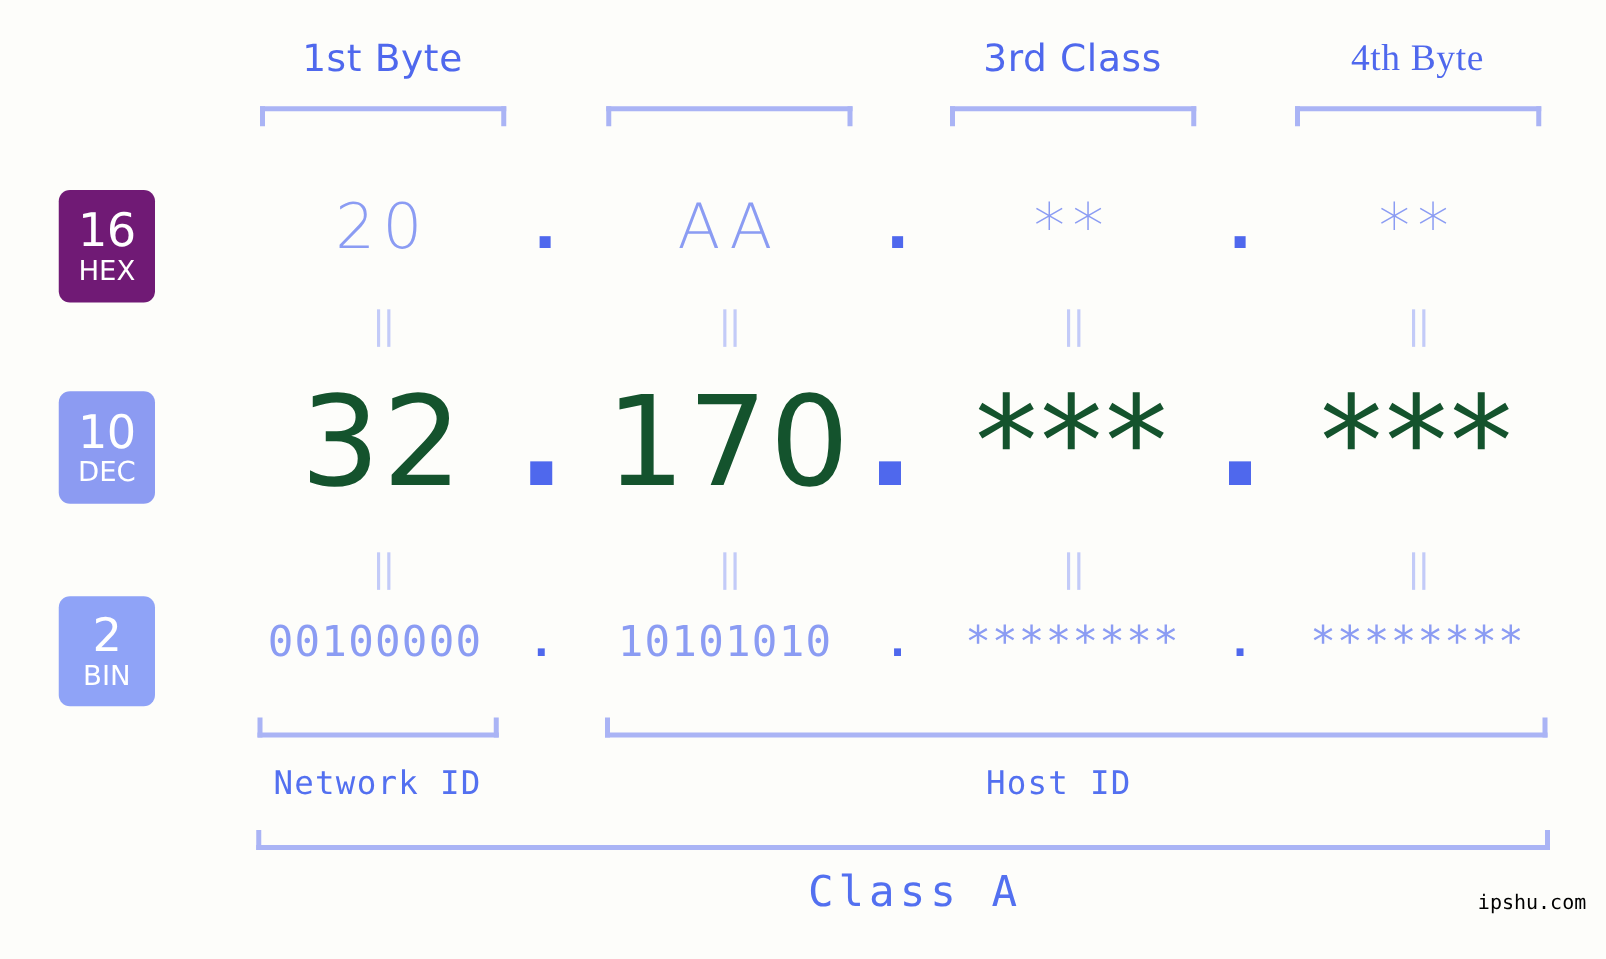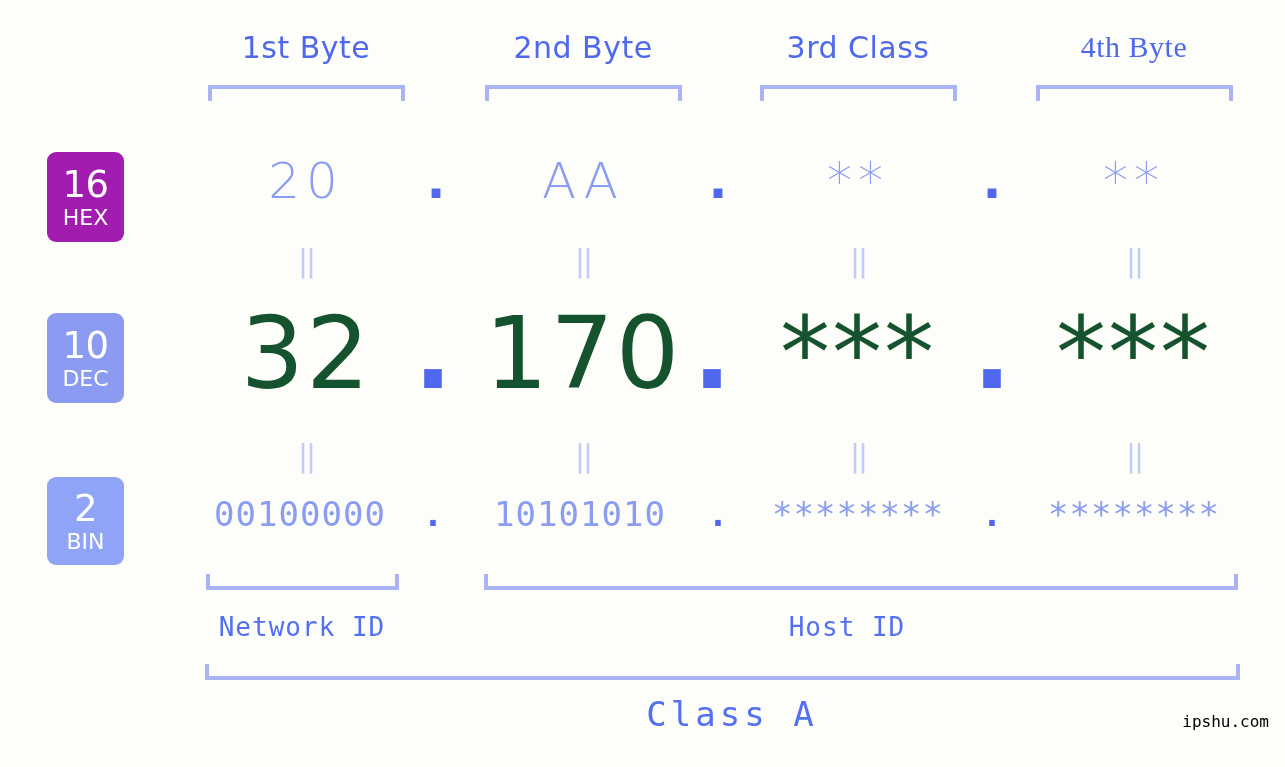--- a/index.html
+++ b/index.html
@@ -69,21 +69,21 @@
     font-size: 37px;
     font-weight: 400;
     letter-spacing: -0.5px;
   }
   .badge .abbr {
     font-size: 22px;
     font-weight: 400;
     margin-top: 4px;
     letter-spacing: 0px;
   }
-  #badge-hex { top: 152px; height: 90px; background: #a21caf; }
+  #badge-hex { top: 152px; height: 90px; background: #701a75; }
   #badge-dec { top: 313px; height: 90px; background: #8c9bf2; }
   #badge-bin { top: 477px; height: 88px; background: #8fa3f7; }
 
   
   .cell {
     position: absolute;
     text-align: center;
     white-space: nowrap;
     font-family: "DejaVu Sans Mono", monospace;
   }
@@ -183,21 +183,20 @@
     color: #000000;
     letter-spacing: 0px;
   }
 </style>
 </head>
 <body>
 
 <div id="stage">
 
   <div class="byte-label" style="left:186px;">1st Byte</div>
-  <div class="byte-label" style="left:463px;">2nd Byte</div>
   <div class="byte-label" style="left:738px;">3rd Class</div>
   <div class="byte-label" style="left:1014px;font-family:Liberation Serif, serif;">4th Byte</div>
 
   <div class="bracket-down" style="left:208px;  top:85px; width:197px;"></div>
   <div class="bracket-down" style="left:485px;  top:85px; width:197px;"></div>
   <div class="bracket-down" style="left:760px;  top:85px; width:197px;"></div>
   <div class="bracket-down" style="left:1036px; top:85px; width:197px;"></div>
 
   <div class="badge" id="badge-hex">
     <span class="num">16</span>

